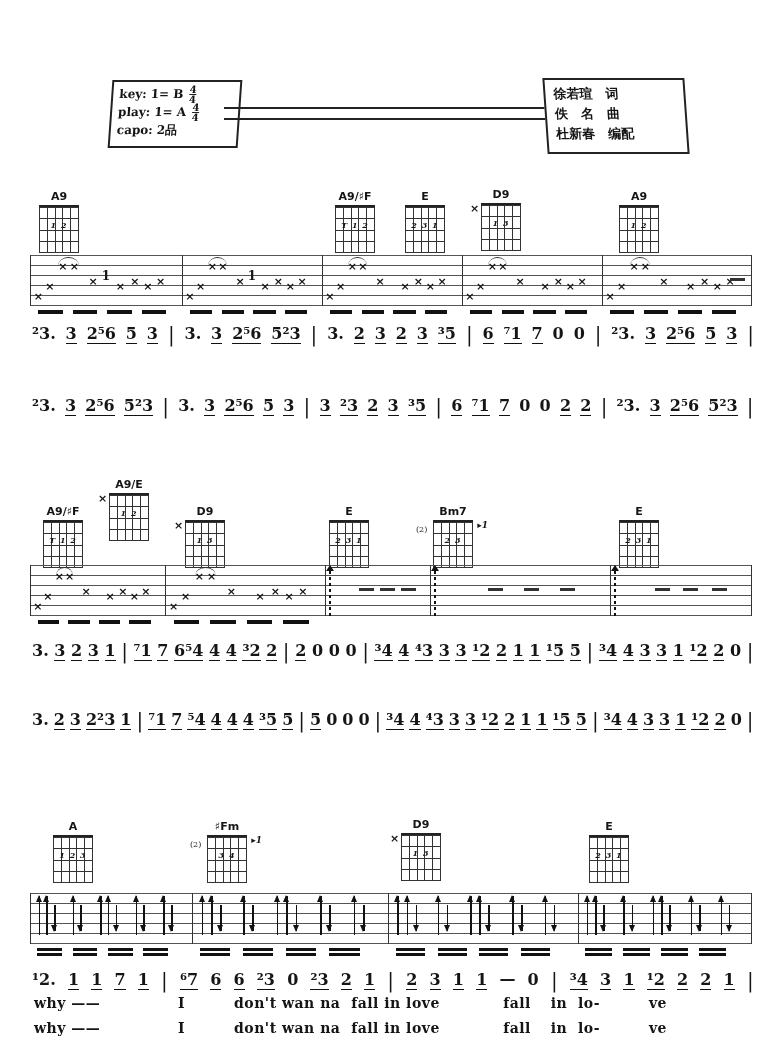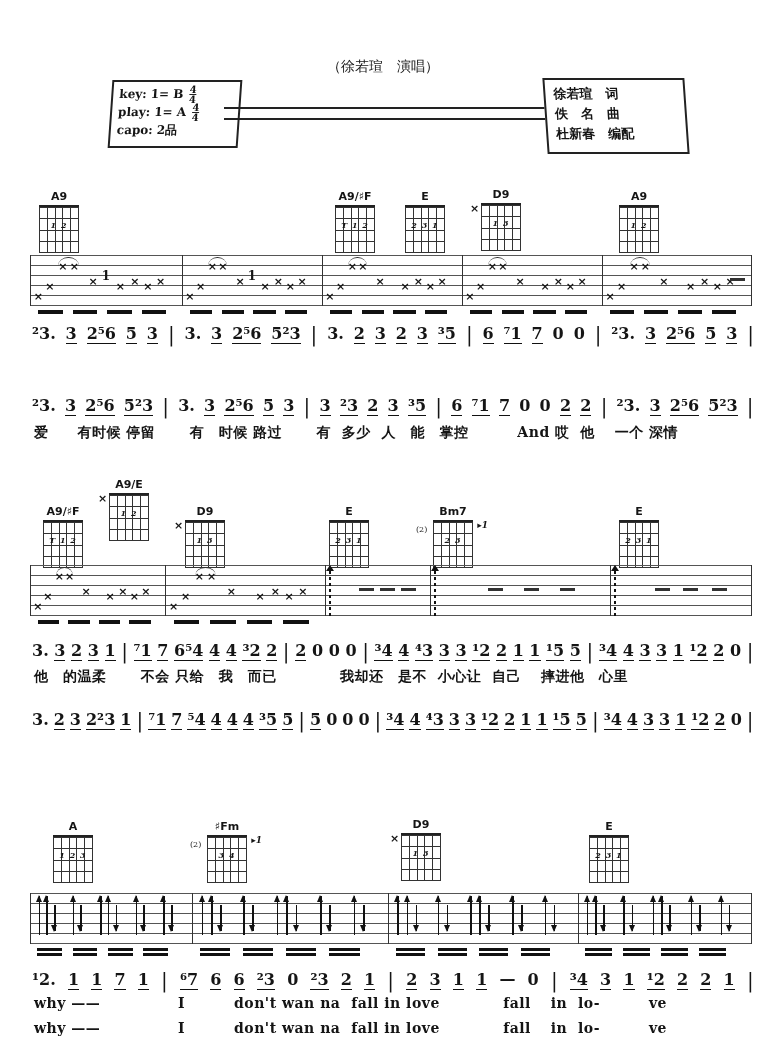--- a/index.html
+++ b/index.html
@@ -67,21 +67,20 @@
   .tk.bar{font-size:20px;font-weight:normal;transform:translateY(2px);}
   
   .lrow{position:absolute;left:34px;width:726px;white-space:pre;font-size:14px;
         font-weight:bold;letter-spacing:.5px;}
 </style>
 </head>
 <body>
 
 <div class="page">
 
-  <div class="subtitle">（徐若瑄　演唱）</div>
 
   <div class="infobox" style="left:110px;top:80px;width:114px;height:58px;">
     <div class="inforow">
       <span>key:</span>
       <span>1= B</span>
       <span class="frac">
           <span class="num">4</span>
           <span>4</span>
         </span>
     </div>
@@ -278,21 +277,20 @@
       <span class="tk">0</span>
       <span class="tk under">2</span>
       <span class="tk under">2</span>
       <span class="tk bar">|</span>
       <span class="tk">²3.</span>
       <span class="tk under">3</span>
       <span class="tk under">2⁵6</span>
       <span class="tk under">5²3</span>
       <span class="tk bar">|</span>
     </div>
-  <div class="lrow" style="top:424px;">爱　　有时候 停留　　 有　时候 路过　　 有  多少  人　能　掌控　　　 And 哎  他　 一个 深情</div>
 
   <div class="chord" style="left:40px;top:505px;">
     <div class="chord-name">A9/♯F</div>
     <div class="cgrid">
         <span class="fingers">T 1 2</span>
       </div>
   </div>
   <div class="chord" style="left:106px;top:478px;">
     <div class="chord-name">A9/E</div>
     <div class="cgrid">
@@ -412,21 +410,20 @@
       <span class="tk under">³4</span>
       <span class="tk under">4</span>
       <span class="tk under">3</span>
       <span class="tk under">3</span>
       <span class="tk under">1</span>
       <span class="tk under">¹2</span>
       <span class="tk under">2</span>
       <span class="tk">0</span>
       <span class="tk bar">|</span>
     </div>
-  <div class="lrow" style="top:668px;">他　的温柔　　 不会 只给　我　而已　　　　 我却还　是不  小心让  自己　 摔进他　心里</div>
   <div class="mrow" style="top:702px;">
       <span class="tk">3.</span>
       <span class="tk under">2</span>
       <span class="tk under">3</span>
       <span class="tk under">2²3</span>
       <span class="tk under">1</span>
       <span class="tk bar">|</span>
       <span class="tk under">⁷1</span>
       <span class="tk under">7</span>
       <span class="tk under">⁵4</span>

